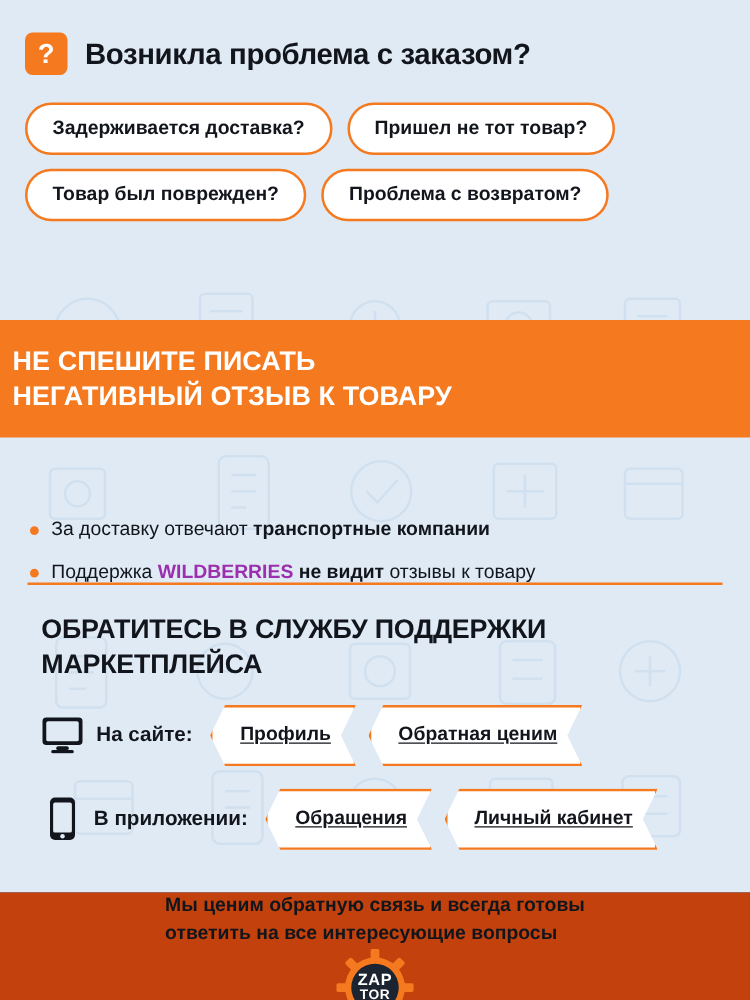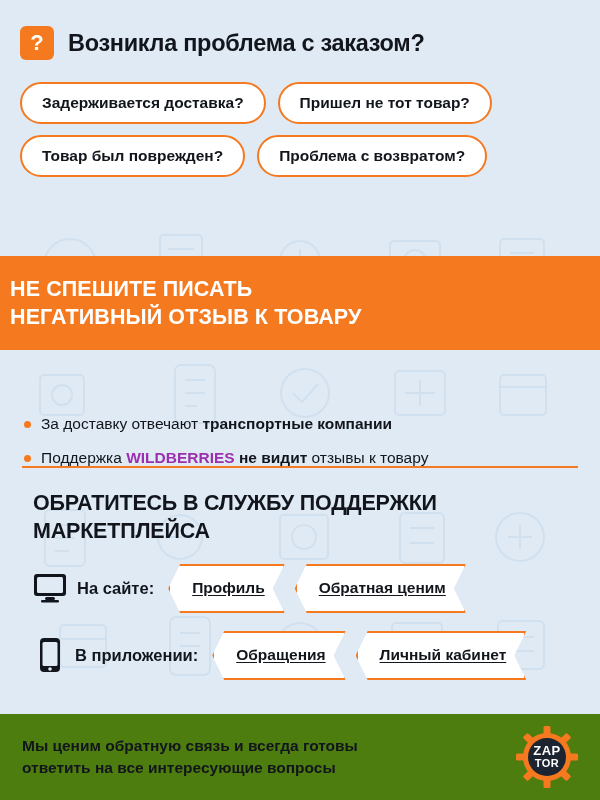--- a/index.html
+++ b/index.html
@@ -237,27 +237,28 @@
     height: 2px;
     background: #1b2430;
     z-index: 3;
   }
   .footer {
     position: absolute;
     left: 0;
     top: 714px;
     width: 600px;
     height: 86px;
-    background: #4d7c0f;
+    background: #c2410c;
     z-index: 3;
     display: flex;
     align-items: center;
     justify-content: space-between;
     padding: 0 22px;
     box-sizing: border-box;
+    flex-direction: column;
   }
   .footer-text {
     font-size: 15.5px;
     font-weight: bold;
     color: #12161c;
     line-height: 1.45;
   }
   .logo {
     width: 62px;
     height: 62px;

